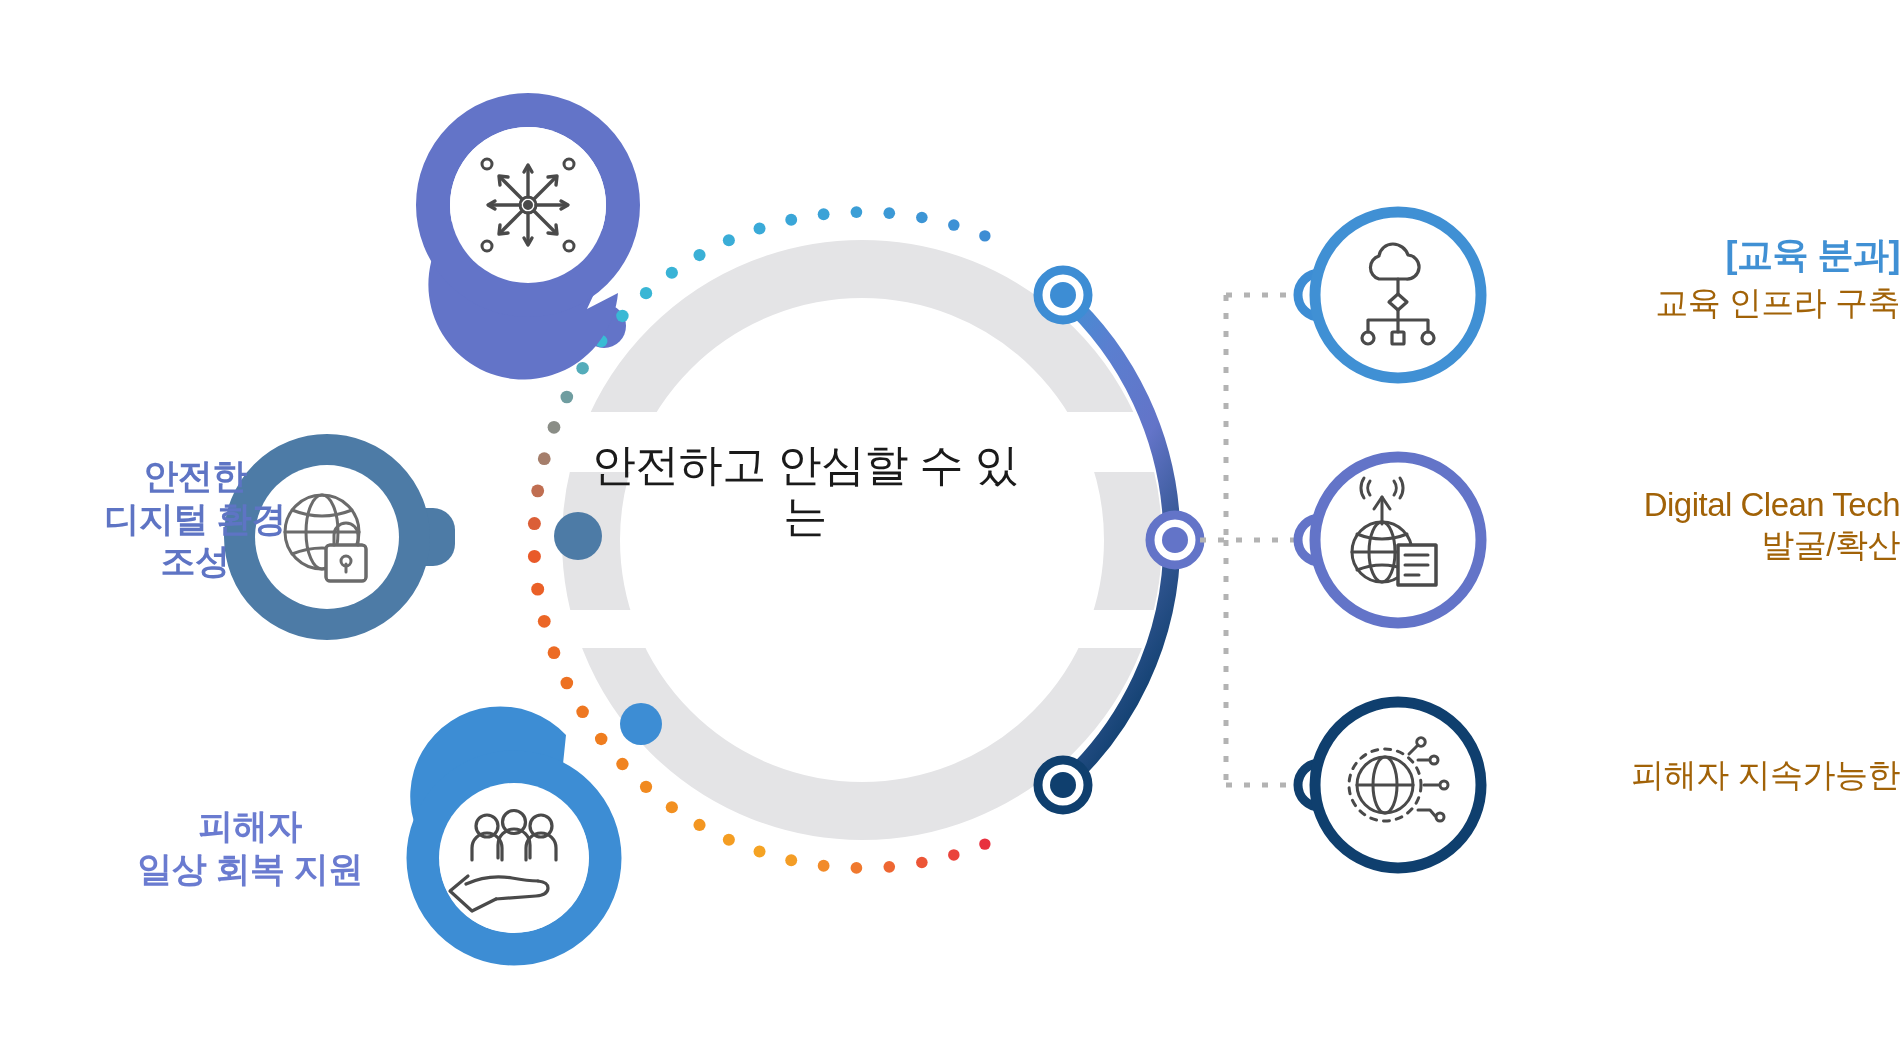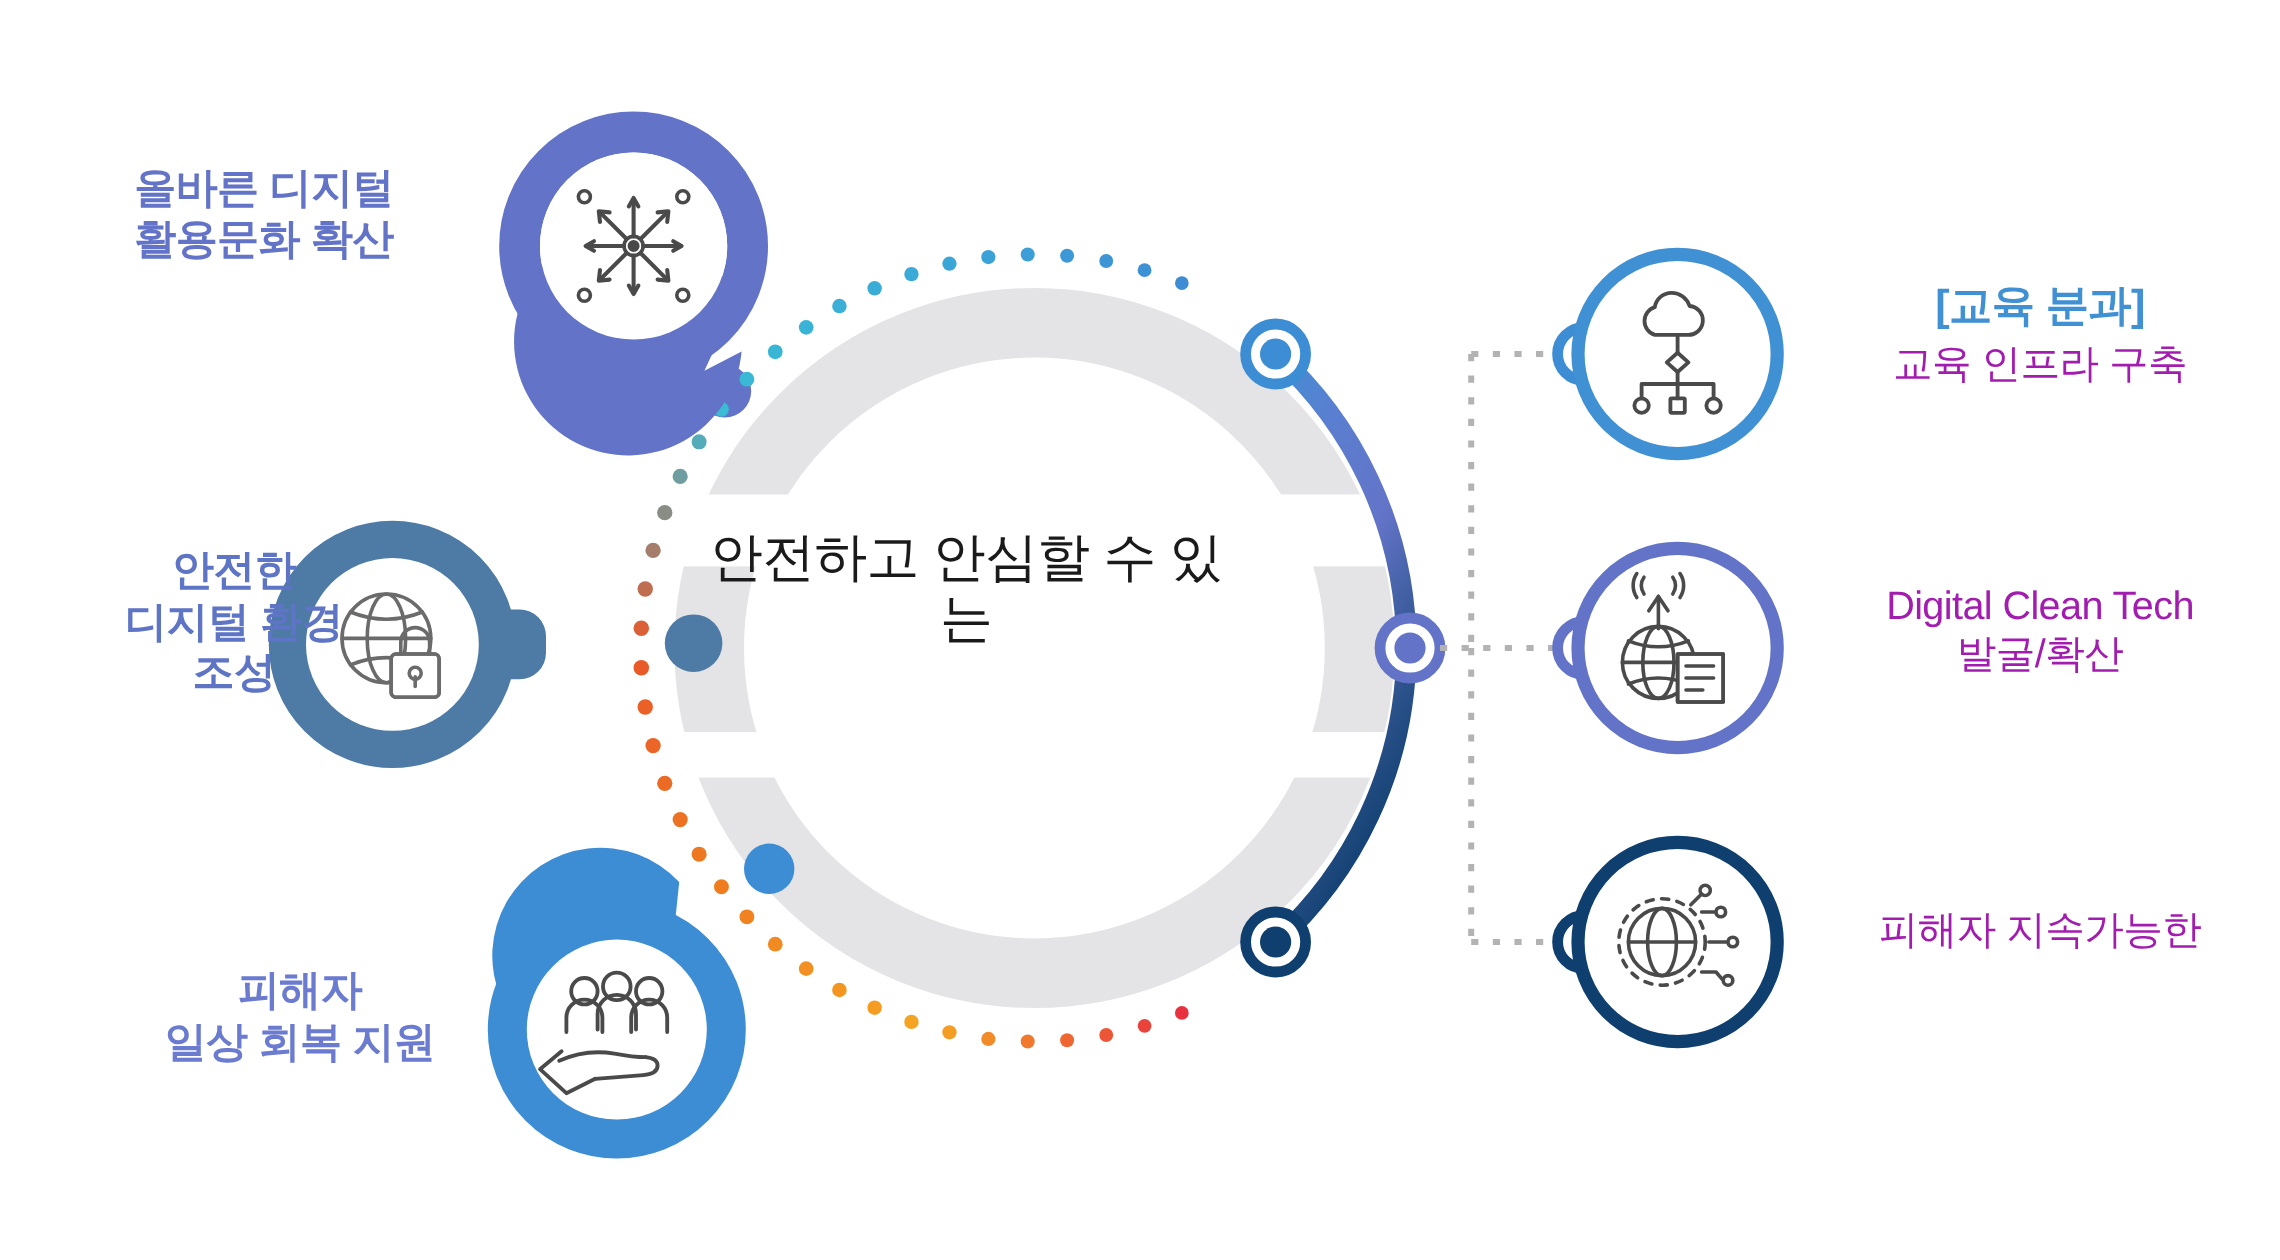--- a/index.html
+++ b/index.html
@@ -52,33 +52,33 @@
     left: 100px; top: 805px; width: 300px;
     font-size: 35px;
     color: #6a7bd0;
   }
 
   
   .right-block {
     position: absolute;
     left: 1500px;
     width: 400px;
-    text-align: center;
+    text-align: right;
   }
   .right-title {
     font-size: 36px;
     font-weight: bold;
     line-height: 1.25;
     letter-spacing: -0.5px;
     margin: 0 0 6px 0;
   }
   .right-sub {
     font-size: 33px;
     font-weight: 400;
-    color: #a21caf;
+    color: #a16207;
     line-height: 1.2;
     letter-spacing: -0.5px;
     white-space: pre-line;
     margin: 0;
   }
   #right-block-0 { top: 232px; }
   #right-block-1 { top: 485px; }
   #right-block-2 { top: 755px; }
 
   
@@ -333,22 +333,20 @@
         <path d="M538 881 q10 1 10 7 q0 7 -12 8 l-40 3"></path>
         <path d="M496 899 l-24 12 l-22 -20 l18 -15"></path>
       </g>
     </g>
   </svg>
 
   <div id="center-text">
     <p id="center-line1">안전하고 안심할 수 있는</p>
   </div>
 
-  <div class="left-label" id="left-label-0">올바른 디지털
-활용문화 확산</div>
   <div class="left-label" id="left-label-2">피해자
 일상 회복 지원</div>
   <div class="left-label" id="left-label-1">안전한
 디지털 환경
 조성</div>
 
   <div class="right-block" id="right-block-0">
     <p class="right-title" style="color: rgb(64, 144, 212);">[교육 분과]</p>
     <p class="right-sub">교육 인프라 구축</p>
   </div>

